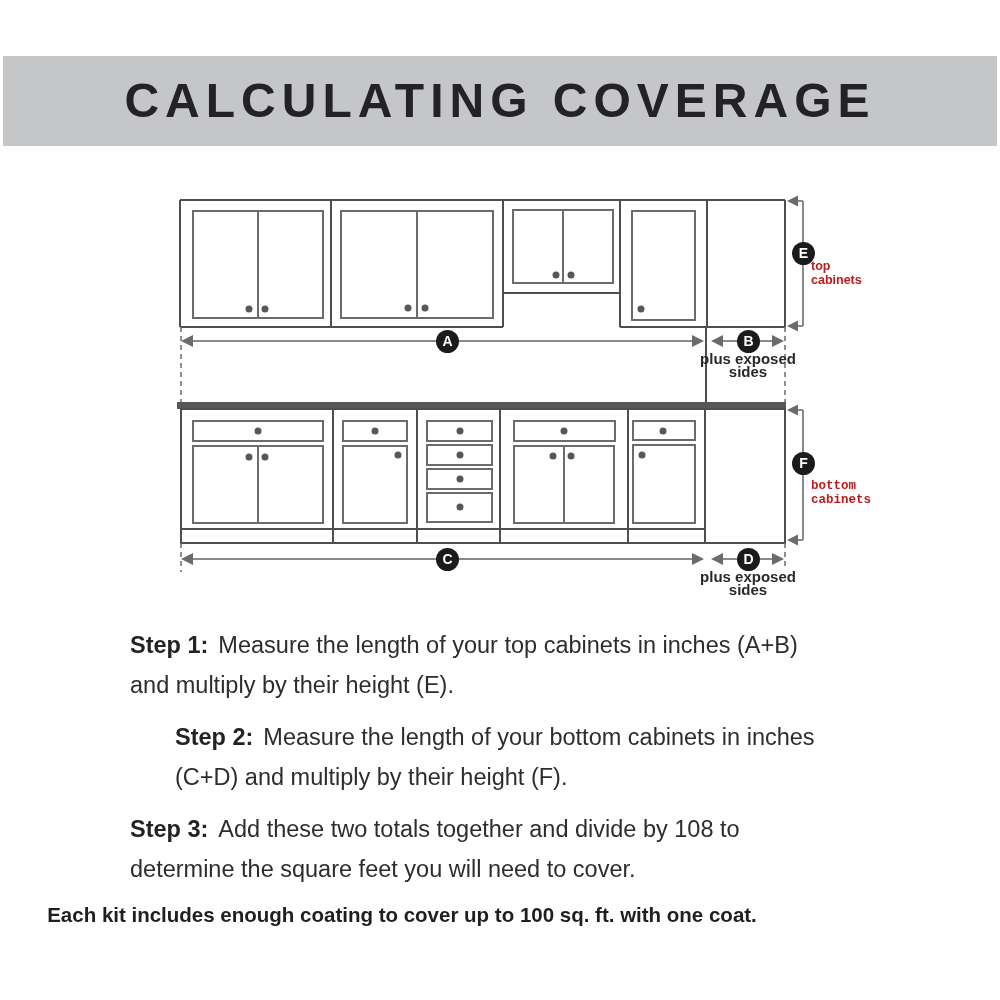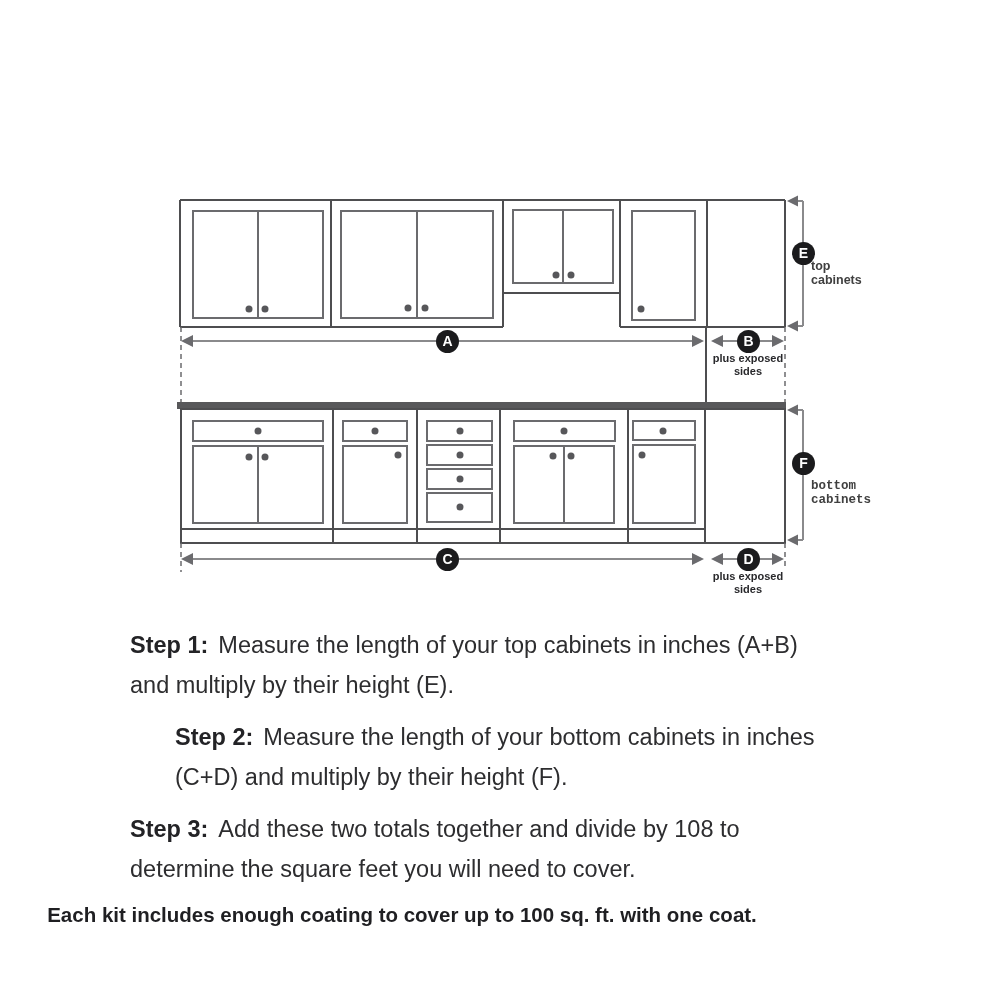--- a/index.html
+++ b/index.html
@@ -11,38 +11,41 @@
   .header-title{width:100%;height:90px;line-height:90px;text-align:center;
     font-size:48px;font-weight:900;letter-spacing:6px;color:#232326;white-space:nowrap;}
 
   
   #diagram-svg{position:absolute;left:0;top:190px;width:1000px;height:410px;}
 
   .dim-marker{position:absolute;width:23px;height:23px;border-radius:50%;
     background:#1b1b1d;color:#ffffff;font-size:14px;font-weight:bold;
     text-align:center;line-height:23px;}
 
-  .side-label{position:absolute;font-size:12.5px;font-weight:bold;color:#404040;
+  .side-label{position:absolute;font-size:12.5px;font-weight:bold;color:#b91c1c;
     line-height:14px;white-space:pre-line;}
-  .exposed-label{position:absolute;width:96px;text-align:center;font-size:11px;
+  .exposed-label{position:absolute;width:96px;text-align:center;font-size:15px;
     font-weight:bold;color:#29292c;line-height:13px;white-space:pre-line;}
 
   
   .step{position:absolute;left:130px;width:790px;font-size:23.5px;color:#2d2d2f;line-height:40px;}
   .step-label{font-weight:bold;color:#232326;margin-right:10px;}
   .step-text{white-space:pre-line;}
 
   .footer-note{position:absolute;left:0;top:903px;width:804px;text-align:center;
     font-size:20.5px;font-weight:bold;color:#1f1f22;}
 </style>
 </head>
 <body>
 
 <div id="page">
 
+  <div class="header-band">
+    <div class="header-title">CALCULATING COVERAGE</div>
+  </div>
 
   <svg id="diagram-svg" viewBox="0 0 1000 410" xmlns="http://www.w3.org/2000/svg">
 
     <g stroke="#4e4e50" stroke-width="2" fill="none">
       <line x1="180" y1="10" x2="785" y2="10"></line>
       <line x1="180" y1="10" x2="180" y2="137"></line>
       <line x1="785" y1="10" x2="785" y2="137"></line>
       <line x1="180" y1="137" x2="503" y2="137"></line>
       <line x1="620" y1="137" x2="785" y2="137"></line>
       <line x1="331" y1="10" x2="331" y2="137"></line>

